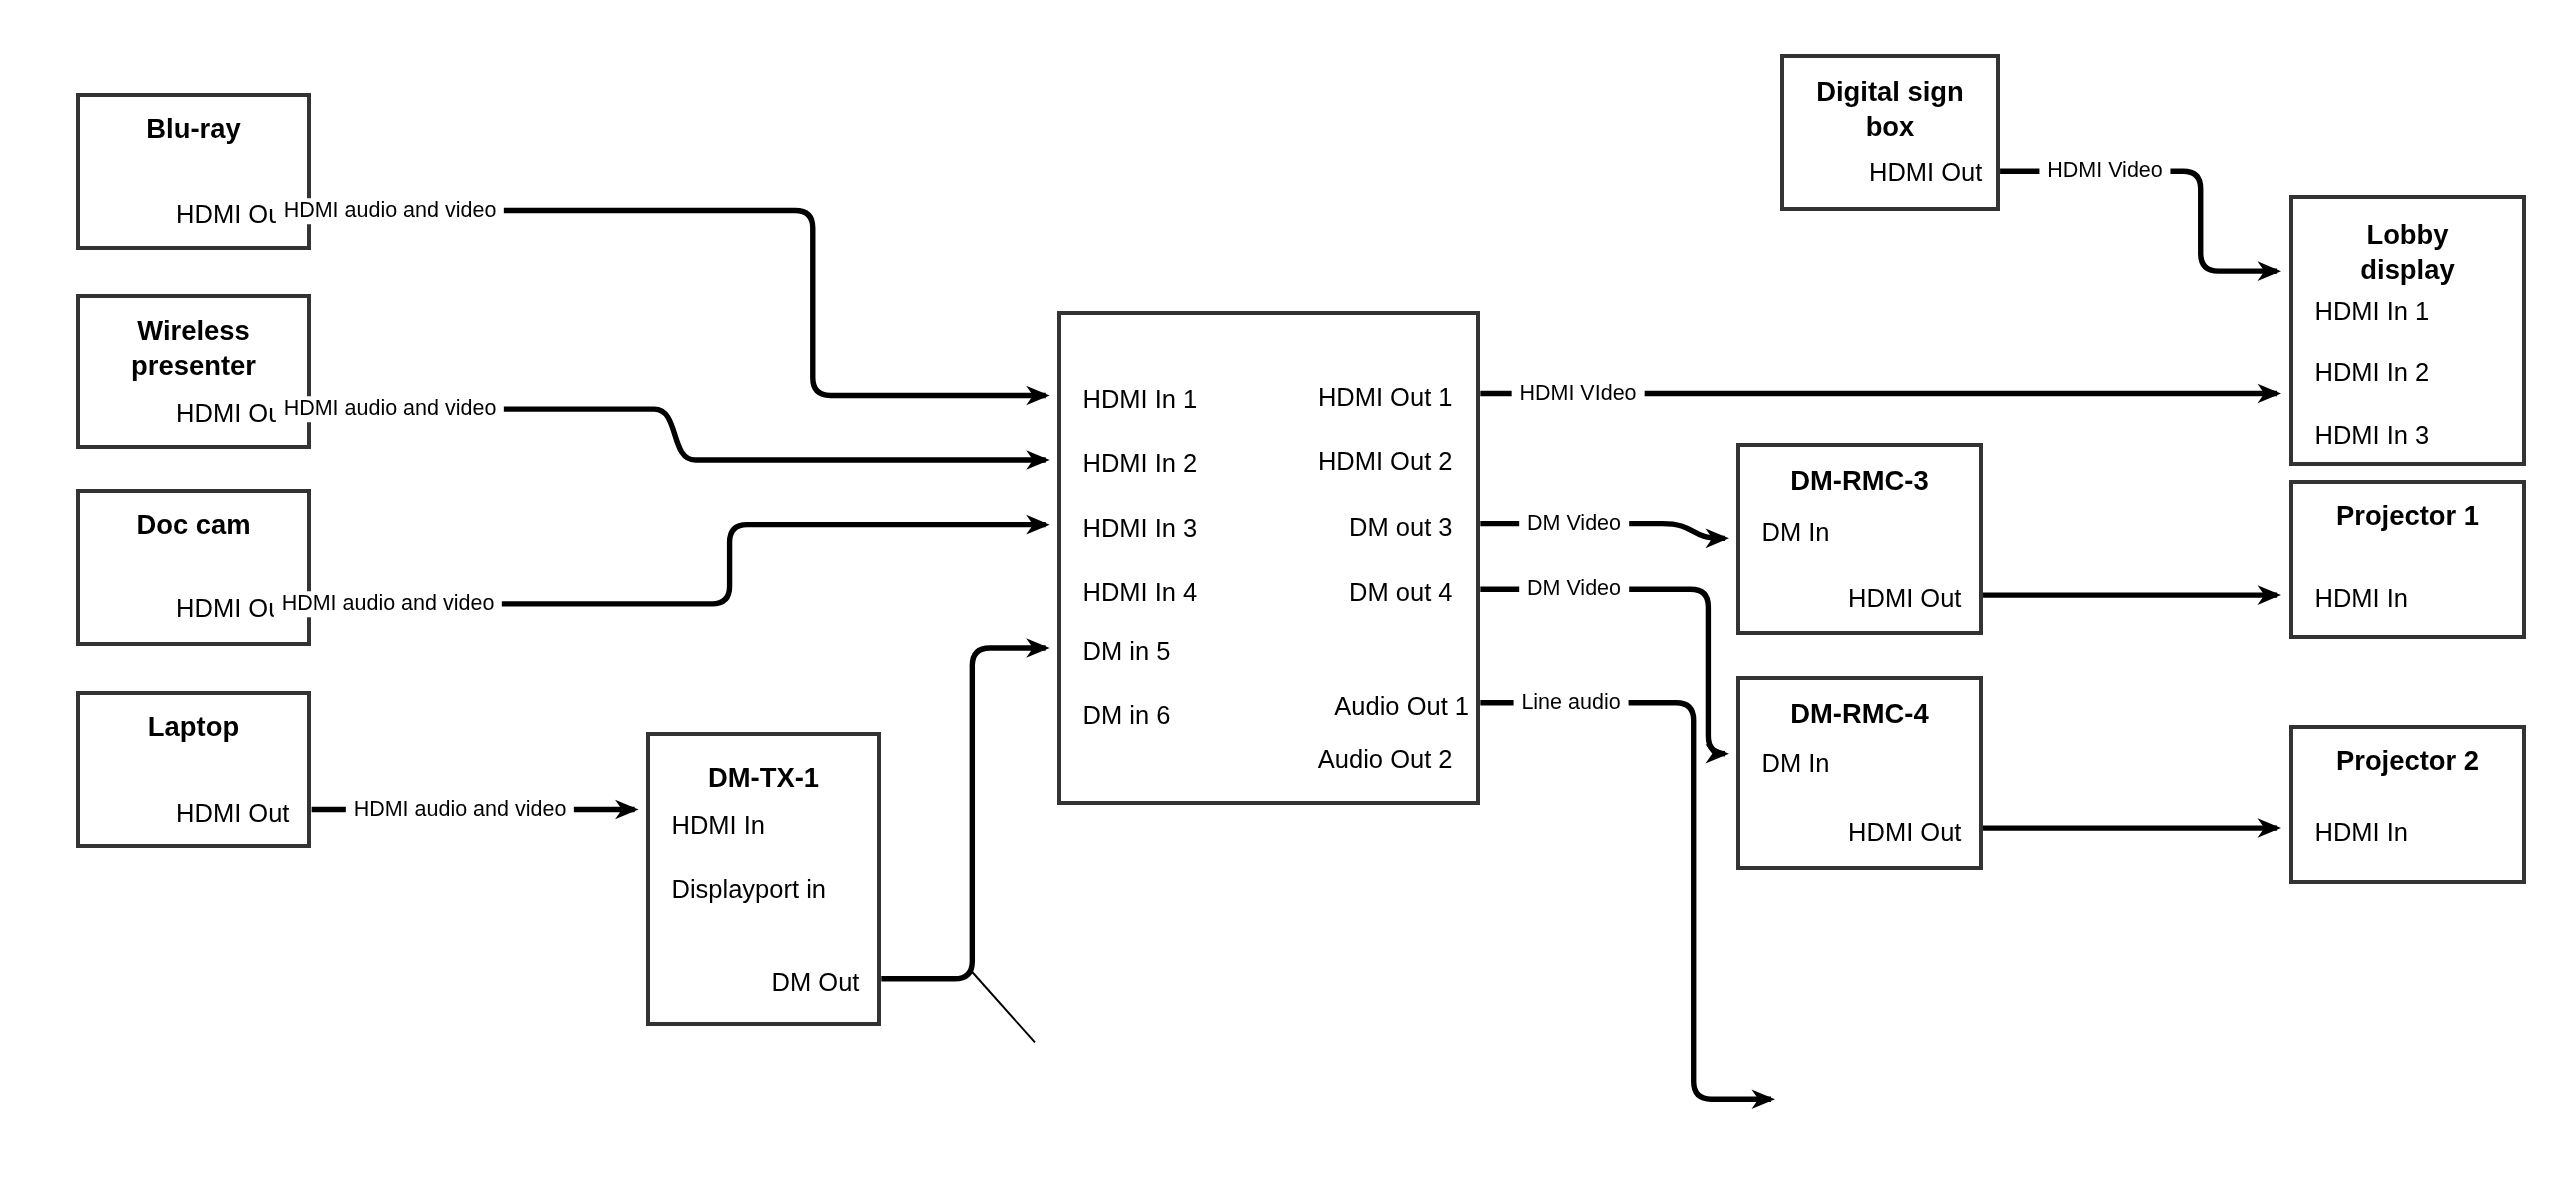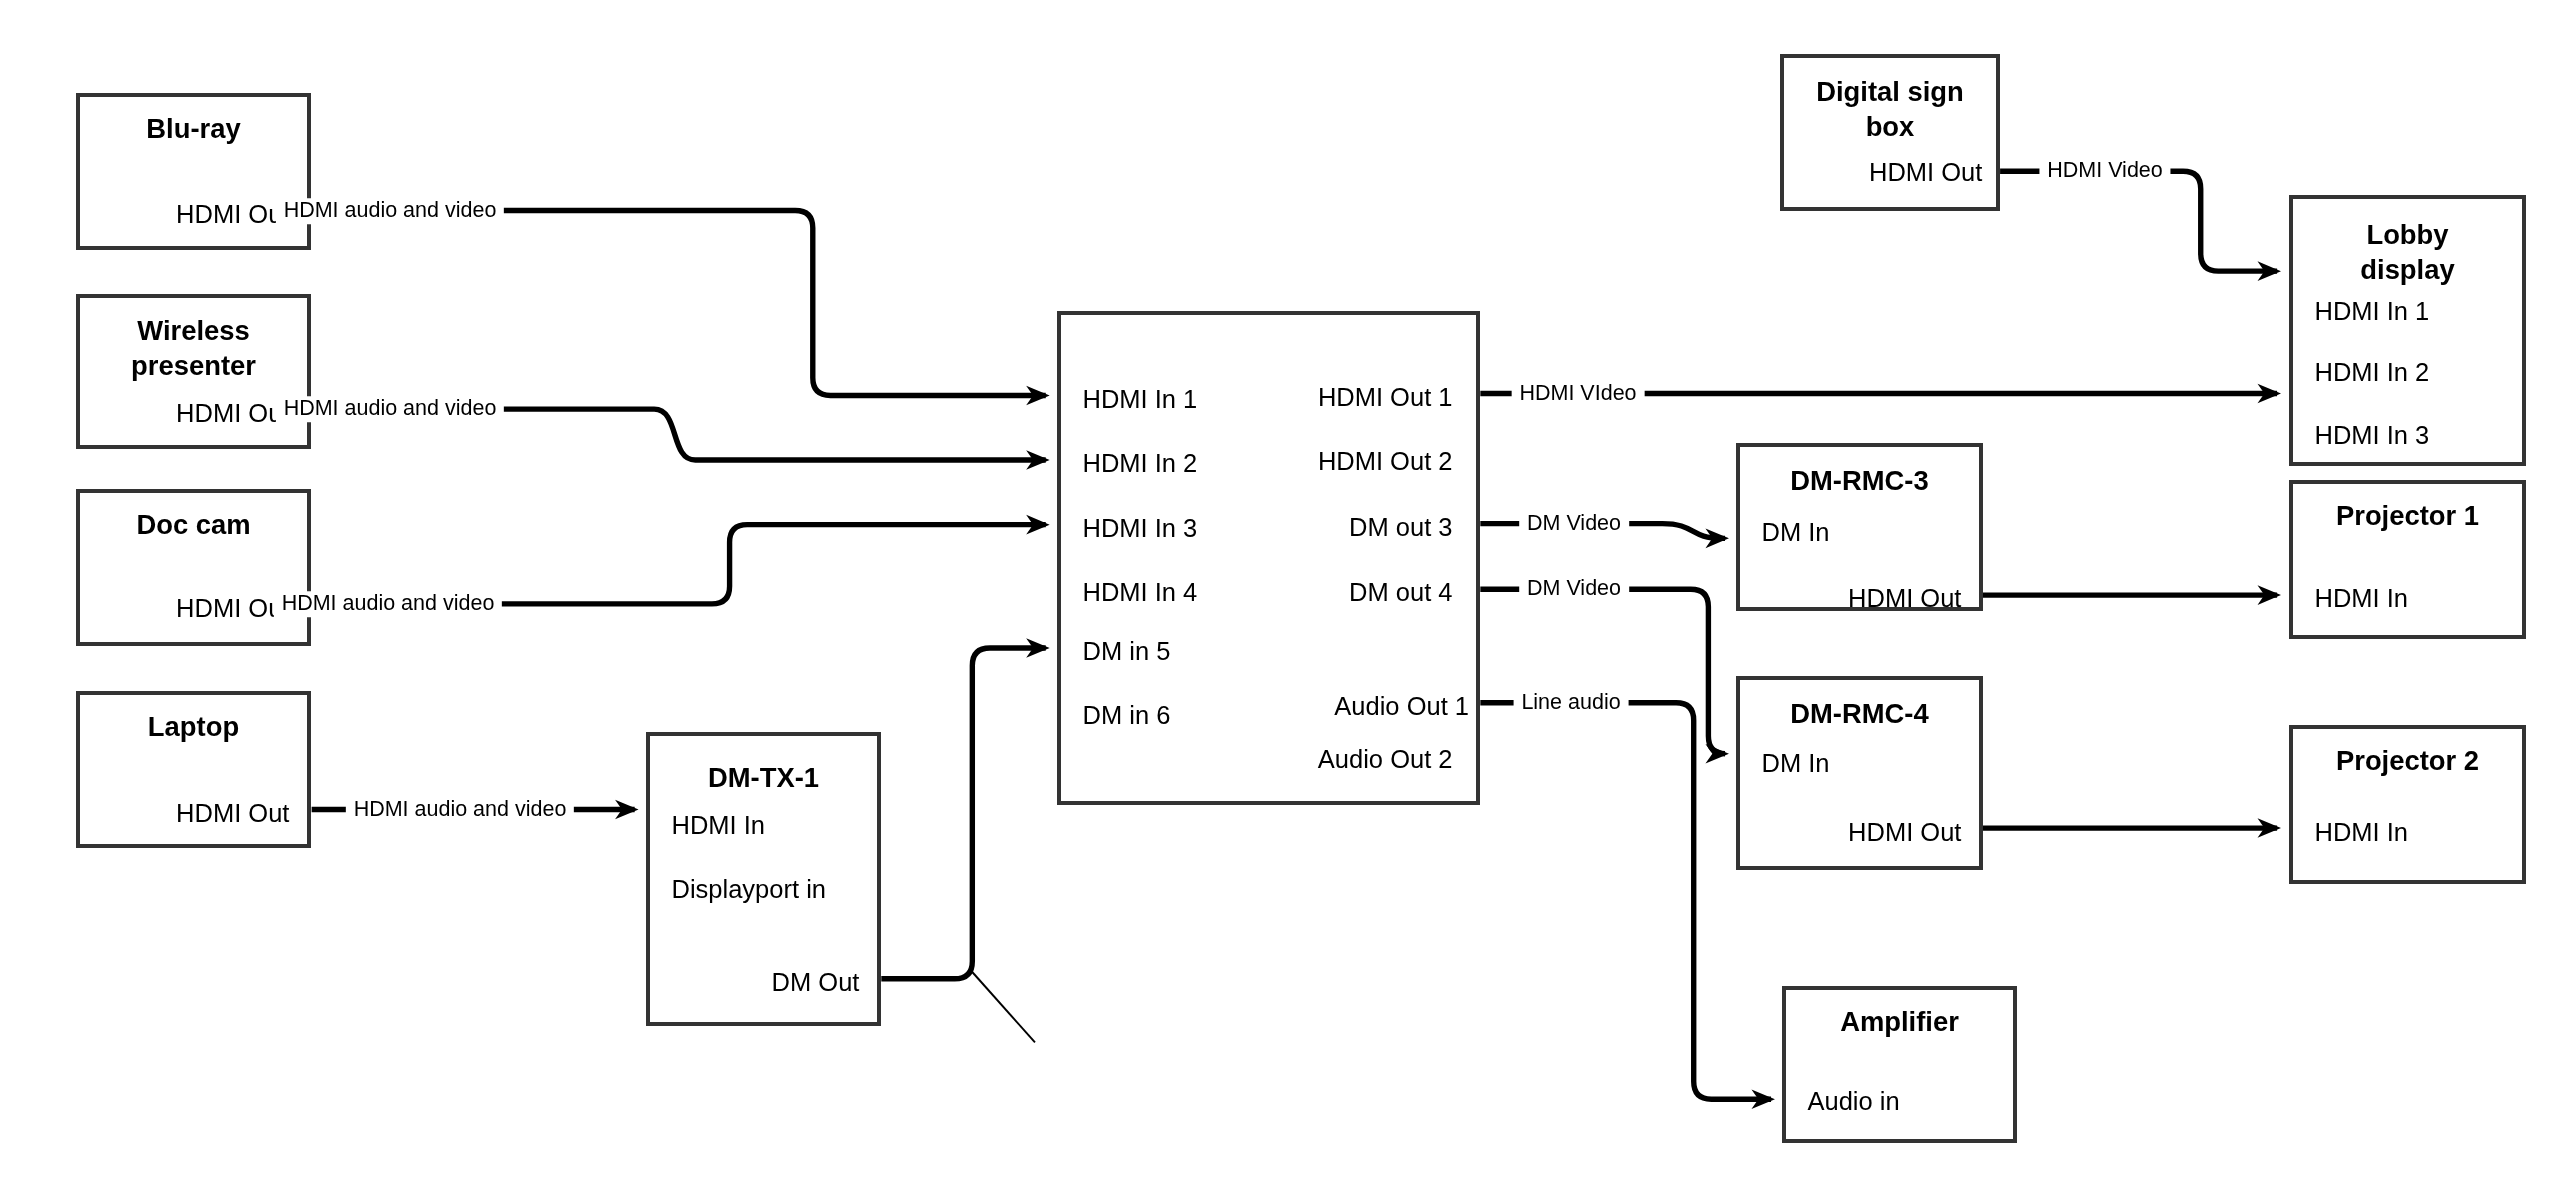--- a/index.html
+++ b/index.html
@@ -106,21 +106,21 @@
   <div class="node" style="left:2289px;top:157px;width:237px;height:271px;margin-top:38px;">
     <div class="title" style="top:17.6px;">
       <div>Lobby</div>
       <div>display</div>
     </div>
     <span class="port pl" style="top:97px;">HDMI In 1</span>
     <span class="port pl" style="top:158px;">HDMI In 2</span>
     <span class="port pl" style="top:221px;">HDMI In 3</span>
   </div>
 
-  <div class="node" style="left:1736px;top:443px;width:247px;height:168px;">
+  <div class="node" style="left:1736px;top:443px;width:247px;height:192px;">
     <div class="title" style="top:15.7px;">DM-RMC-3</div>
     <span class="port pl" style="top:70px;">DM In</span>
     <span class="port pr" style="top:136px;">HDMI Out</span>
   </div>
 
   <div class="node" style="left:2289px;top:480px;width:237px;height:159px;">
     <div class="title">Projector 1</div>
     <span class="port pl" style="top:99px;">HDMI In</span>
   </div>
 
@@ -128,24 +128,20 @@
     <div class="title" style="top:15.7px;">DM-RMC-4</div>
     <span class="port pl" style="top:68px;">DM In</span>
     <span class="port pr" style="top:137px;">HDMI Out</span>
   </div>
 
   <div class="node" style="left:2289px;top:725px;width:237px;height:159px;">
     <div class="title">Projector 2</div>
     <span class="port pl" style="top:88px;">HDMI In</span>
   </div>
 
-  <div class="node" style="left:1782px;top:986px;width:235px;height:157px;">
-    <div class="title">Amplifier</div>
-    <span class="port pl" style="top:96px;">Audio in</span>
-  </div>
 
   <div class="wire-label" style="left:390px;top:211px;">HDMI audio and video</div>
   <div class="wire-label" style="left:390px;top:409px;">HDMI audio and video</div>
   <div class="wire-label" style="left:388px;top:604px;">HDMI audio and video</div>
   <div class="wire-label" style="left:460px;top:810px;">HDMI audio and video</div>
   <div class="wire-label" style="left:1578px;top:394px;">HDMI VIdeo</div>
   <div class="wire-label" style="left:2105px;top:171px;">HDMI Video</div>
   <div class="wire-label" style="left:1574px;top:524px;">DM Video</div>
   <div class="wire-label" style="left:1574px;top:589px;">DM Video</div>
   <div class="wire-label" style="left:1571px;top:703px;">Line audio</div>

